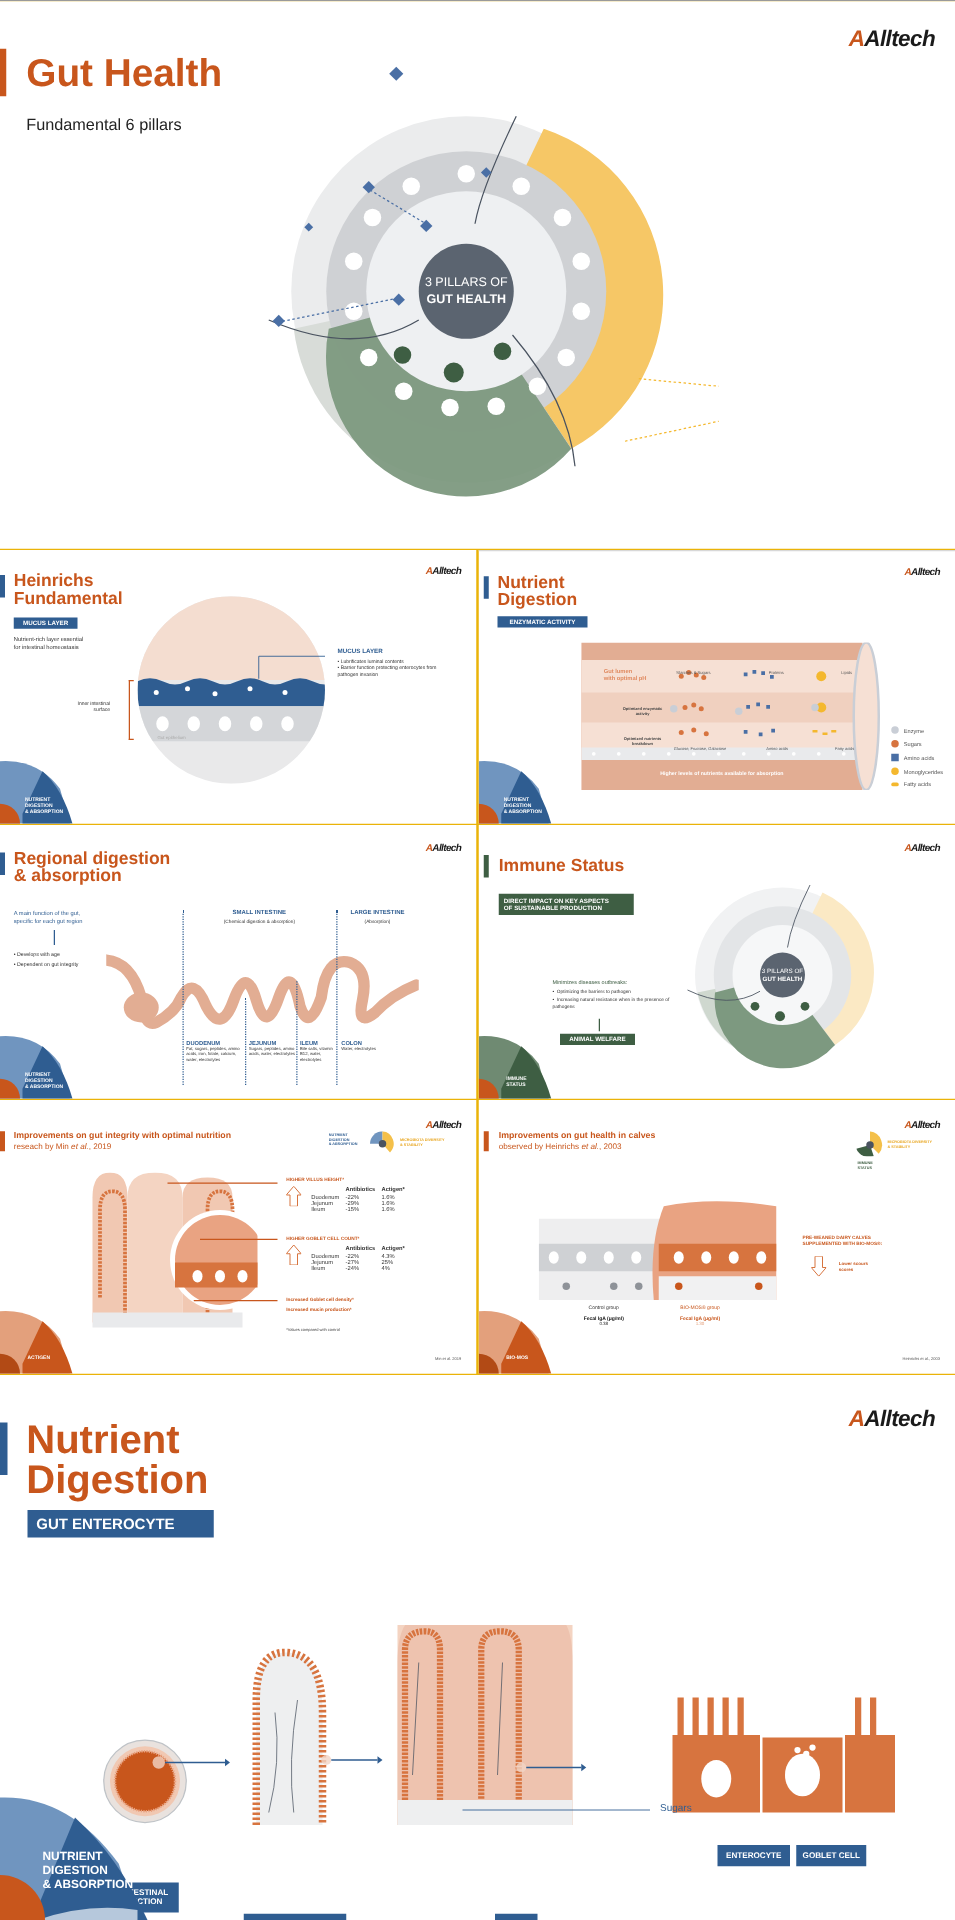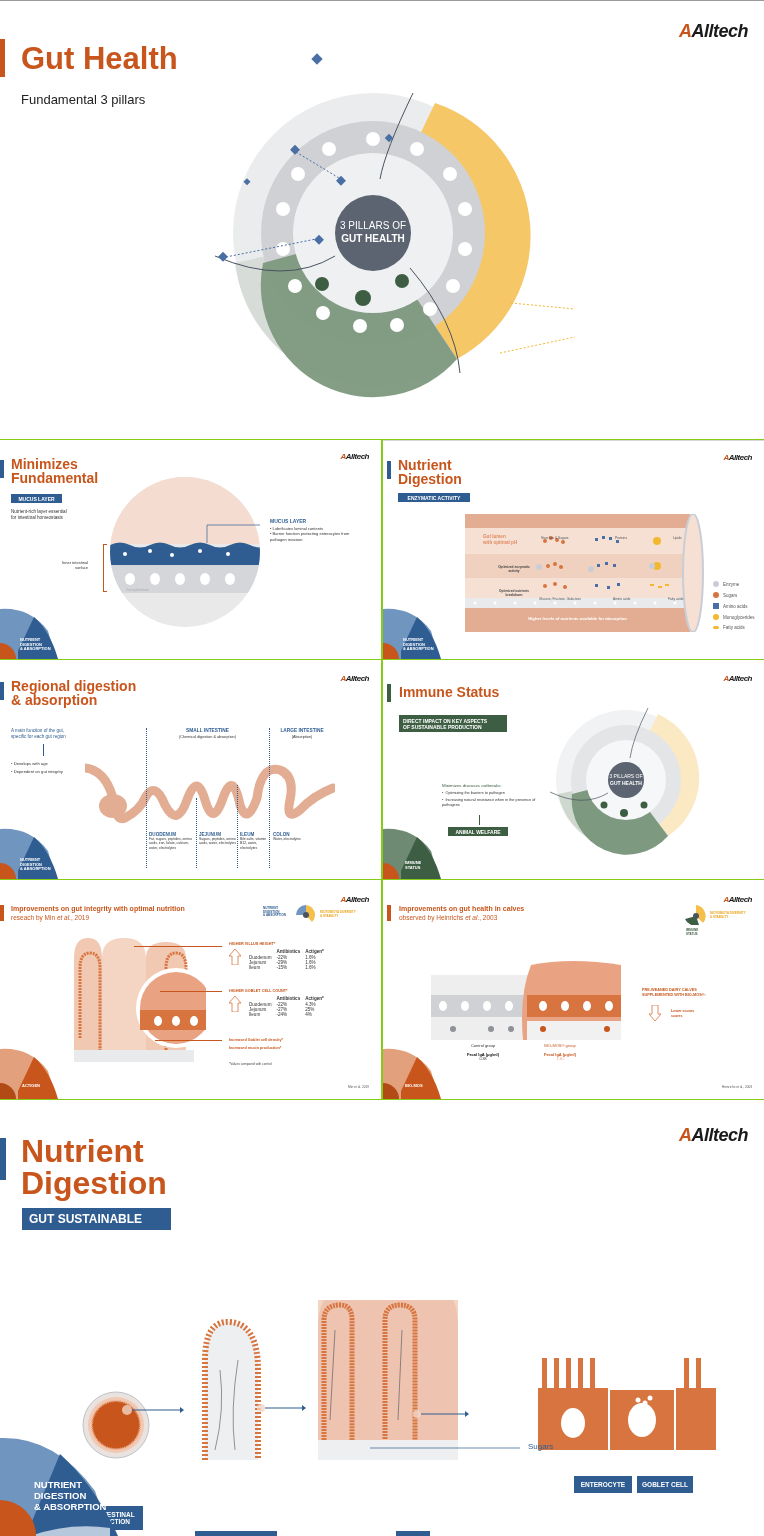--- a/index.html
+++ b/index.html
@@ -1,17 +1,17 @@
 <!DOCTYPE html>
 <html><head>
 <meta charset="utf-8">
 <style>
   *{box-sizing:border-box;margin:0;padding:0;}
   html,body{width:764px;height:1536px;background:#fff;overflow:hidden;font-family:"Liberation Sans",sans-serif;}
-  .page{position:relative;width:764px;height:1536px;background:#84cc16;}
+  .page{position:relative;width:764px;height:1536px;background:#eab308;}
   .topline{position:absolute;left:0;top:0;width:764px;height:1px;background:#9a9a9a;}
   .slide{position:absolute;background:#fff;overflow:hidden;}
   .logo{position:absolute;font-weight:bold;font-style:italic;color:#1a1a1a;letter-spacing:-0.5px;}
   .logo .a{color:#c8561c;}
   .accent-bar{position:absolute;width:4px;}
   .title{position:absolute;color:#c8561c;font-weight:bold;line-height:1.0;}
   .tag{position:absolute;color:#fff;font-weight:bold;display:flex;align-items:center;justify-content:center;text-align:center;}
   .small{font-size:5px;color:#333;line-height:1.35;}
   .label{position:absolute;}
   .corner{position:absolute;left:0;bottom:0;}
@@ -24,21 +24,21 @@
 </head>
 <body>
 
 <div class="page">
   <div class="topline"></div>
 
   <div class="slide" style="left:0;top:1px;width:764px;height:438px;">
     <div class="logo" style="right:16px;top:20px;font-size:18px;"><span class="a">A</span><span>Alltech</span></div>
     <div class="accent-bar" style="left:0;top:38px;height:38px;background:#c8561c;width:5px;"></div>
     <div class="title" style="left:21px;top:42px;font-size:31px;">Gut Health</div>
-    <div class="label" style="left:21px;top:91px;font-size:13px;color:#222;">Fundamental 3 pillars</div>
+    <div class="label" style="left:21px;top:91px;font-size:13px;color:#222;">Fundamental 6 pillars</div>
 
     <svg style="position:absolute;left:195px;top:40px;" width="400" height="360" viewBox="0 0 400 360">
 
       <circle cx="178" cy="192" r="140" fill="#ebeced"></circle>
 
       <path d="M178 192 L240 62 A140 140 0 0 1 262 318 Z" fill="#f6c766"></path>
 
       <path d="M178 192 L262 318 A140 140 0 0 1 40 222 Z" fill="#d8dcd8"></path>
 
       <circle cx="178" cy="192" r="112" fill="#cfd1d4"></circle>
@@ -90,21 +90,21 @@
         <circle cx="127" cy="243" r="7"></circle>
           <circle cx="168" cy="257" r="8"></circle>
           <circle cx="207" cy="240" r="7"></circle>
       </g>
     </svg>
   </div>
 
   <div class="slide" style="left:0;top:440px;width:381px;height:219px;">
     <div class="logo" style="right:12px;top:12px;font-size:8px;"><span class="a">A</span><span>Alltech</span></div>
     <div class="accent-bar" style="left:0;top:20px;height:18px;background:#2f5d91;"></div>
-    <div class="title" style="left:11px;top:17px;font-size:14px;">Minimizes</div>
+    <div class="title" style="left:11px;top:17px;font-size:14px;">Heinrichs</div>
     <div class="title" style="left:11px;top:31px;font-size:14px;">Fundamental</div>
     <div class="tag" style="left:11px;top:54px;width:51px;height:9px;font-size:5px;background:#2f5d91;">MUCUS LAYER</div>
     <div class="label small" style="left:11px;top:69px;font-size:4.6px;">
       <div>Nutrient-rich layer essential</div>
         <div>for intestinal homeostasis</div>
     </div>
     <svg style="position:absolute;left:110px;top:37px;" width="150" height="150" viewBox="0 0 150 150">
       <defs>
           <clipPath id="c2">
             <circle cx="75" cy="75" r="75"></circle>
@@ -545,21 +545,21 @@
       <circle cx="0" cy="58" r="16" fill="#b24a15"></circle>
       <text x="22" y="46" fill="#fff" font-size="4" font-weight="bold" font-family="Liberation Sans, sans-serif">BIO-MOS</text>
     </svg>
   </div>
 
   <div class="slide" style="left:0;top:1100px;width:764px;height:436px;">
     <div class="logo" style="right:16px;top:25px;font-size:18px;"><span class="a">A</span><span>Alltech</span></div>
     <div class="accent-bar" style="left:0;top:38px;height:42px;width:6px;background:#2f5d91;"></div>
     <div class="title" style="left:21px;top:35px;font-size:32px;">Nutrient</div>
     <div class="title" style="left:21px;top:67px;font-size:32px;">Digestion</div>
-    <div class="tag" style="left:22px;top:108px;width:149px;height:22px;font-size:12px;background:#2f5d91;justify-content:flex-start;padding-left:7px;">GUT SUSTAINABLE</div>
+    <div class="tag" style="left:22px;top:108px;width:149px;height:22px;font-size:12px;background:#2f5d91;justify-content:flex-start;padding-left:7px;">GUT ENTEROCYTE</div>
 
     <svg style="position:absolute;left:80px;top:200px;" width="660" height="160" viewBox="0 0 660 160">
 
       <circle cx="36" cy="125" r="33" fill="#e9e2de" stroke="#bfc3c7" stroke-width="1"></circle>
       <circle cx="36" cy="125" r="28" fill="#f1c8b2"></circle>
       <circle cx="36" cy="125" r="24" fill="#c8561c" stroke="#e9a382" stroke-width="2" stroke-dasharray="1 1"></circle>
       <circle cx="47" cy="110" r="5" fill="#f1d5c6" opacity="0.8"></circle>
       <path d="M52 110 L100 110" stroke="#2f5d91" stroke-width="1.2"></path>
       <path d="M100 107 L104 110 L100 113 Z" fill="#2f5d91"></path>
 

